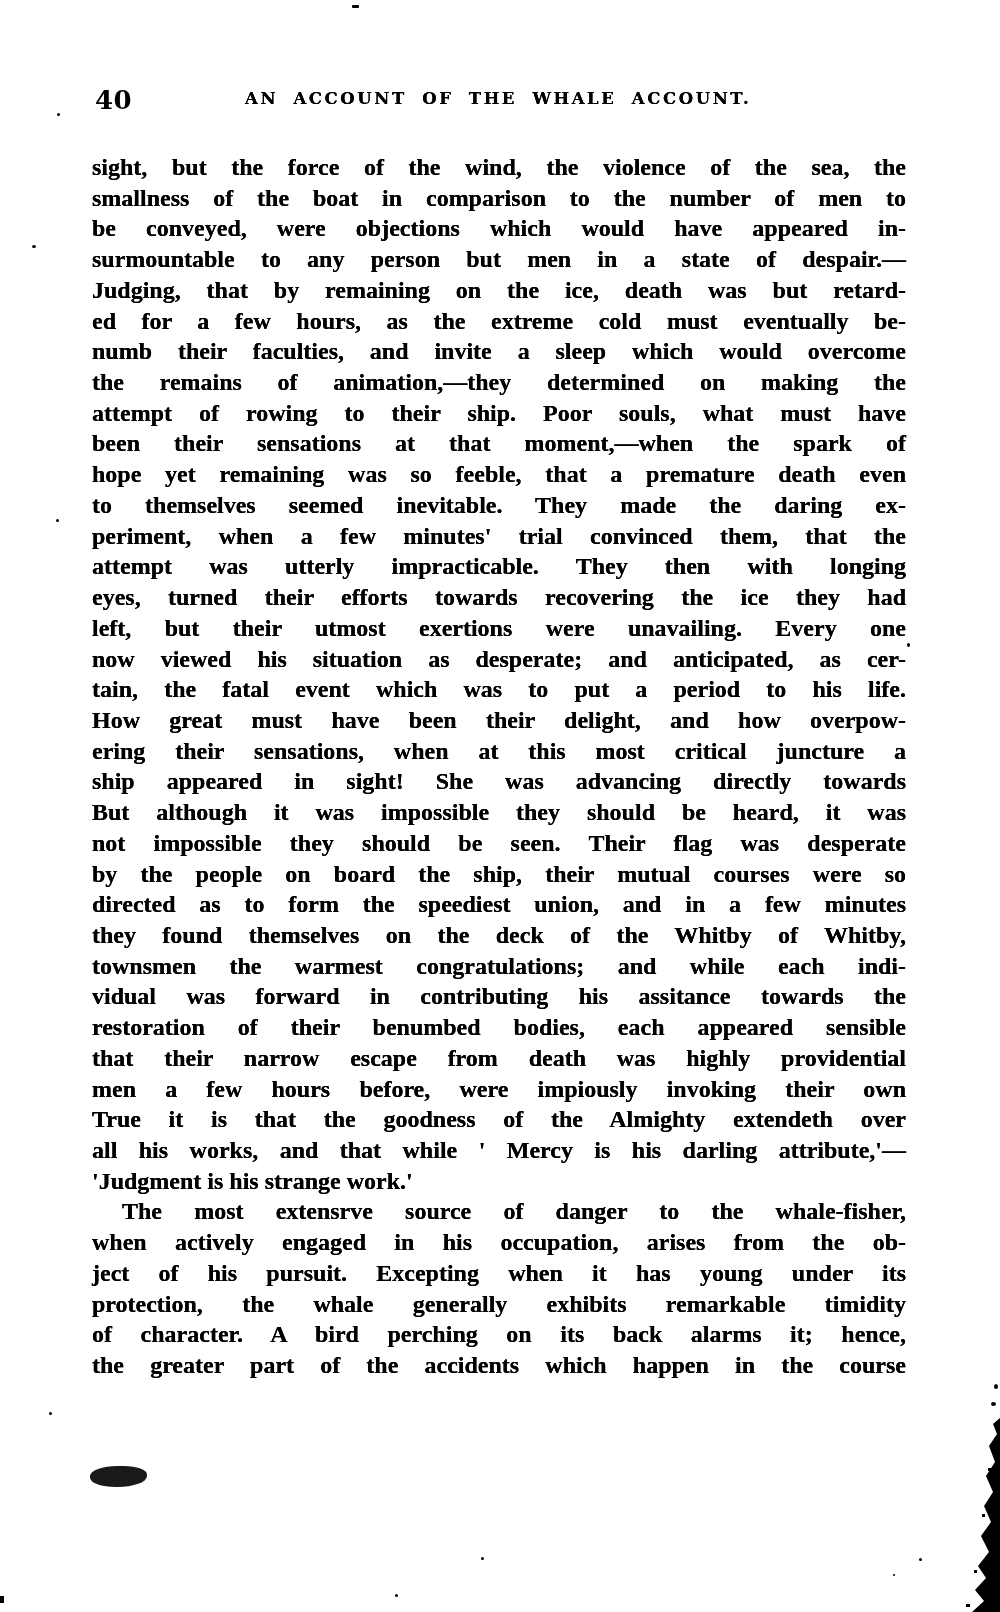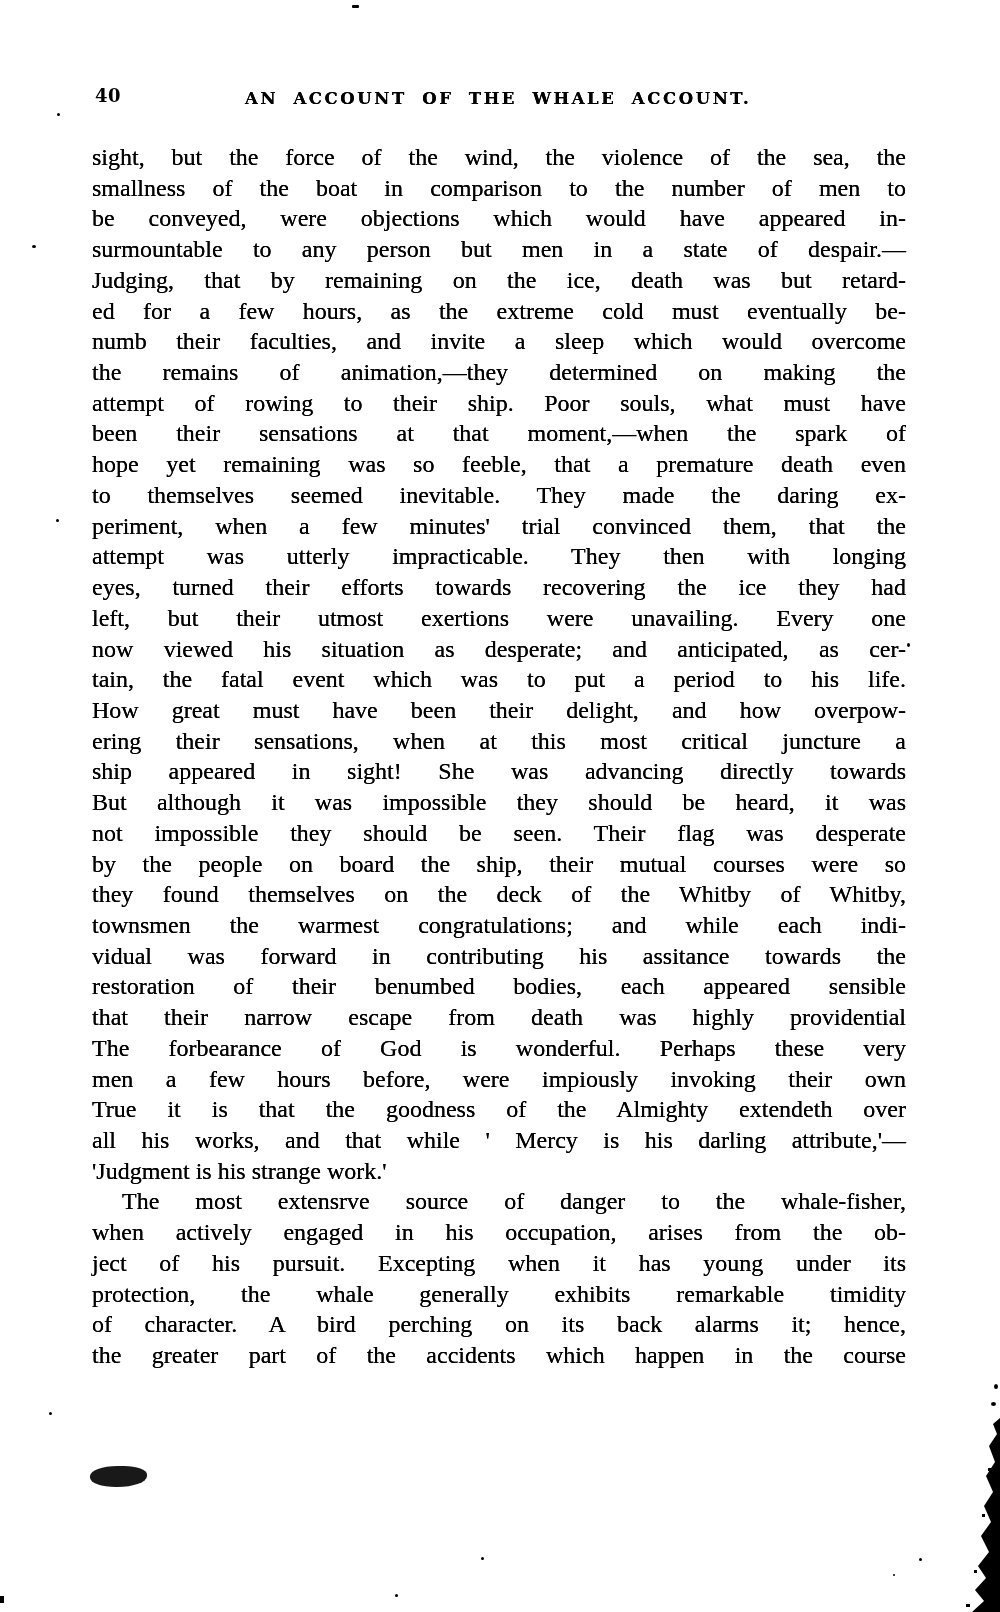--- a/index.html
+++ b/index.html
@@ -6,33 +6,33 @@
   body{
     width:1000px;height:1612px;background:#ffffff;position:relative;
     font-family:"Liberation Serif","DejaVu Serif",serif;color:#000;
     overflow:hidden;
   }
   .page{position:absolute;inset:0;background:#ffffff;}
   
   .header{position:absolute;top:85px;left:95px;width:810px;height:28px;}
   .page-num{
     position:absolute;left:0;top:0;
-    font-family:"DejaVu Serif",serif;font-weight:bold;font-size:18px;
+    font-family:"DejaVu Serif",serif;font-weight:bold;font-size:26px;
     letter-spacing:0.5px;
   }
   .header-title{
     position:absolute;left:150px;top:4px;
     font-family:"DejaVu Serif",serif;font-weight:bold;font-size:16.5px;
     letter-spacing:2.6px;word-spacing:7px;white-space:nowrap;
     text-shadow:0 0 0.4px #000;
   }
   
   .body-text{
-    position:absolute;left:92px;top:142px;width:814px;
-    font-size:24px;font-weight:normal;line-height:30.72px;
+    position:absolute;left:92px;top:152px;width:814px;
+    font-size:24px;font-weight:bold;line-height:30.72px;
     text-shadow:0 0 0.45px #000;
   }
   .line{
     height:30.72px;text-align:justify;text-align-last:justify;
     white-space:nowrap;
   }
   .line.indent{text-indent:30px;}
   .line.short{text-align-last:left;}
   
   .speck{position:absolute;background:#000;border-radius:50%;}
@@ -70,26 +70,26 @@
       <div class="line">eyes, turned their efforts towards recovering the ice they had</div>
       <div class="line">left, but their utmost exertions were unavailing.  Every one</div>
       <div class="line">now viewed his situation as desperate; and anticipated, as cer-</div>
       <div class="line">tain, the fatal event which was to put a period to his life.</div>
       <div class="line">How great must have been their delight, and how overpow-</div>
       <div class="line">ering their sensations, when at this most critical juncture a</div>
       <div class="line">ship appeared in sight!  She was advancing directly towards</div>
       <div class="line">But although it was impossible they should be heard, it was</div>
       <div class="line">not impossible they should be seen.  Their flag was desperate</div>
       <div class="line">by the people on board the ship, their mutual courses were so</div>
+      <div class="line">directed as to form the speediest union, and in a few minutes</div>
       <div class="line">they found themselves on the deck of the Whitby of Whitby,</div>
       <div class="line">townsmen the warmest congratulations; and while each indi-</div>
       <div class="line">vidual was forward in contributing his assitance towards the</div>
       <div class="line">restoration of their benumbed bodies, each appeared sensible</div>
       <div class="line">that their narrow escape from death was highly providential</div>
-      <div class="line">The forbearance of God is wonderful.  Perhaps these very</div>
       <div class="line">men a few hours before, were impiously invoking their own</div>
       <div class="line">True it is that the goodness of the Almighty extendeth over</div>
       <div class="line">all his works, and that while ' Mercy is his darling attribute,'—</div>
       <div class="line short">'Judgment is his strange work.'</div>
       <div class="line indent">The most extensrve source of danger to the whale-fisher,</div>
       <div class="line">when actively engaged in his occupation, arises from the ob-</div>
       <div class="line">ject of his pursuit.  Excepting when it has young under its</div>
       <div class="line">protection, the whale generally exhibits remarkable timidity</div>
       <div class="line">of character.  A bird perching on its back alarms it; hence,</div>
       <div class="line">the greater part of the accidents which happen in the course</div>

